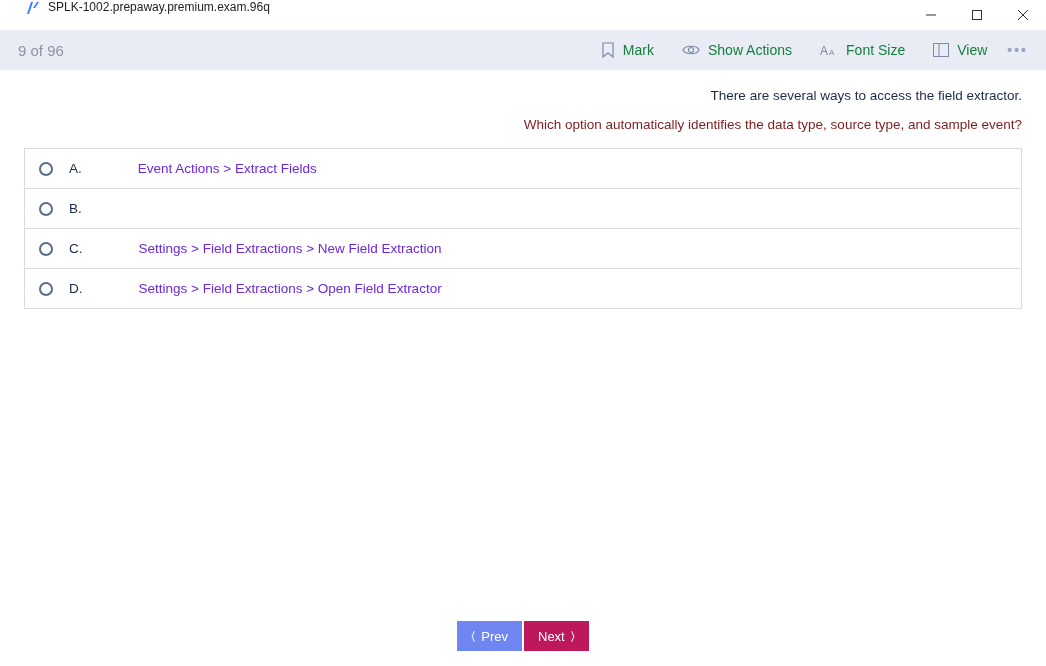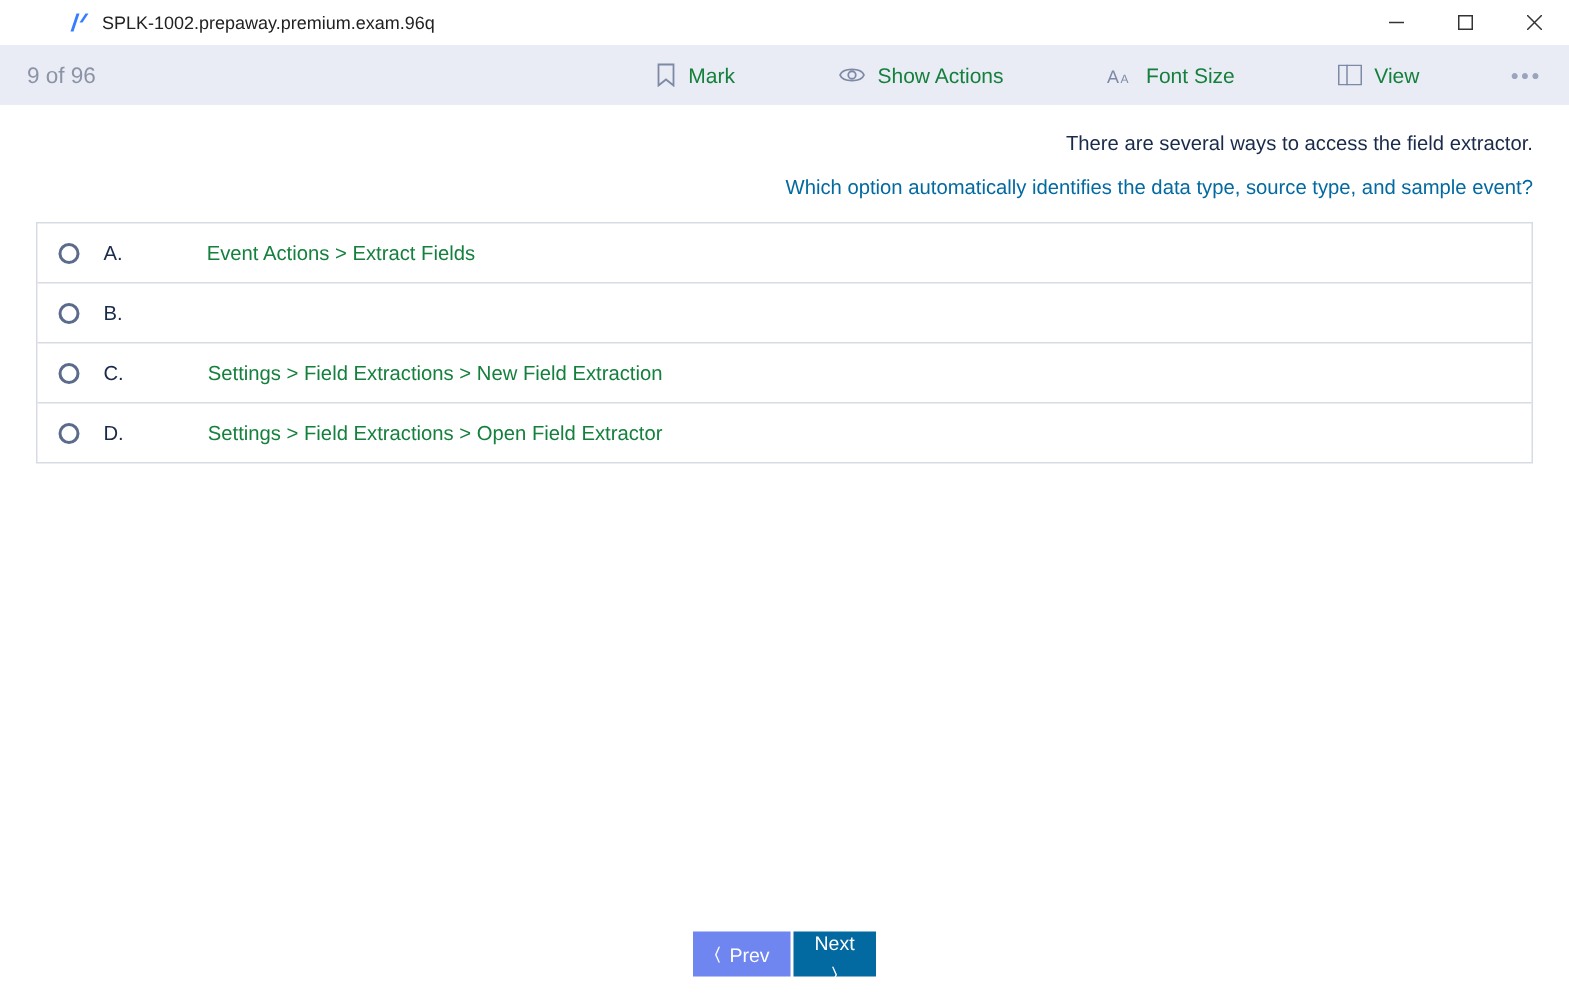--- a/index.html
+++ b/index.html
@@ -11,43 +11,41 @@
       width: 1046px;
       height: 666px;
       overflow: hidden;
       display: flex;
       flex-direction: column;
     }
     
     .titlebar {
       height: 30px;
       display: flex;
-      align-items: center;
-      padding: 0 0 0 8px;
+      align-items: flex-start;
+      padding: 0 0 0 24px;
       background: #fff;
-      margin-left: 36px;
     }
     .titlebar .appicon { width: 16px; height: 16px; }
     .titlebar .title { margin-left: 8px; font-size: 12px; color: #222; }
     .titlebar .spacer { flex: 1; }
     .winbtn {
       width: 46px; height: 30px;
       display: flex; align-items: center; justify-content: center;
       cursor: pointer;
     }
     
     .toolbar {
       height: 40px;
       background: #e9ecf4;
       display: flex;
       align-items: center;
       padding: 0 18px;
       color: #7d8aa6;
       font-size: 14px;
-      gap: 41px;
     }
     .toolbar .counter { color: #8b93a7; font-size: 15px; }
     .toolbar .spacer { flex: 1; }
     .tool {
       display: flex; align-items: center;
       margin-left: 28px;
       cursor: pointer;
       color: #15803d;
     }
     .tool .ticon { display:flex; align-items:center; justify-content:center; }
@@ -56,57 +54,57 @@
     
     .content {
       flex: 1;
       padding: 18px 24px 0 24px;
       color: #1a2a4a;
       font-size: 13.5px;
       overflow-y:auto;
       text-align:right;
     }
     .qtext1 { margin-bottom: 14px; color:#1a2a4a;}
-    .qtext2 { margin-bottom: 16px; color:#0369a1;margin-left:48px;}
+    .qtext2 { margin-bottom: 16px; color:#7f1d1d;margin-left:48px;}
     .options {
       border: 1px solid #d7dbe4;
     }
     .opt {
       display: flex; align-items: center;
       padding: 12px 14px;
       border-top: 1px solid #d7dbe4;
       cursor: pointer;
     }
     .opt:first-child { border-top: none; }
     .opt .radio {
       width: 14px; height: 14px;
       border: 2px solid #5a6b8c;
       border-radius: 50%;
       margin-right: 16px;
       flex-shrink: 0;
     }
     .opt .letter { margin-right: 8px; color:#1a2a4a;}
-    .opt .txt { color:#15803d;padding-left:48px; }
+    .opt .txt { color:#6d28d9;padding-left:48px; }
     
     .footer {
       height: 50px;
       display:flex; align-items:center; justify-content:center;
       padding-bottom:10px;
     }
     .navbtn {
       height: 30px;
       padding: 0 14px;
       background: #6f85f0;
       color: #fff;
       display:flex; align-items:center;
       font-size: 13px;
       cursor:pointer;
       gap:6px;
     }
-    .navbtn.next { background:#0369a1; margin-left:2px;flex-direction:column;}
+    .navbtn.next { background:#be185d; margin-left:2px;}
     .navbtn .chev { font-size:12px; }
     svg { display:block; }
   </style>
 </head>
 <body>
 
 <div class="titlebar">
   <span class="appicon">
     <svg width="16" height="16" viewBox="0 0 16 16">
         <path d="M3 14 L7 2 L9 2 L5 14 Z" fill="#377dff"></path>

